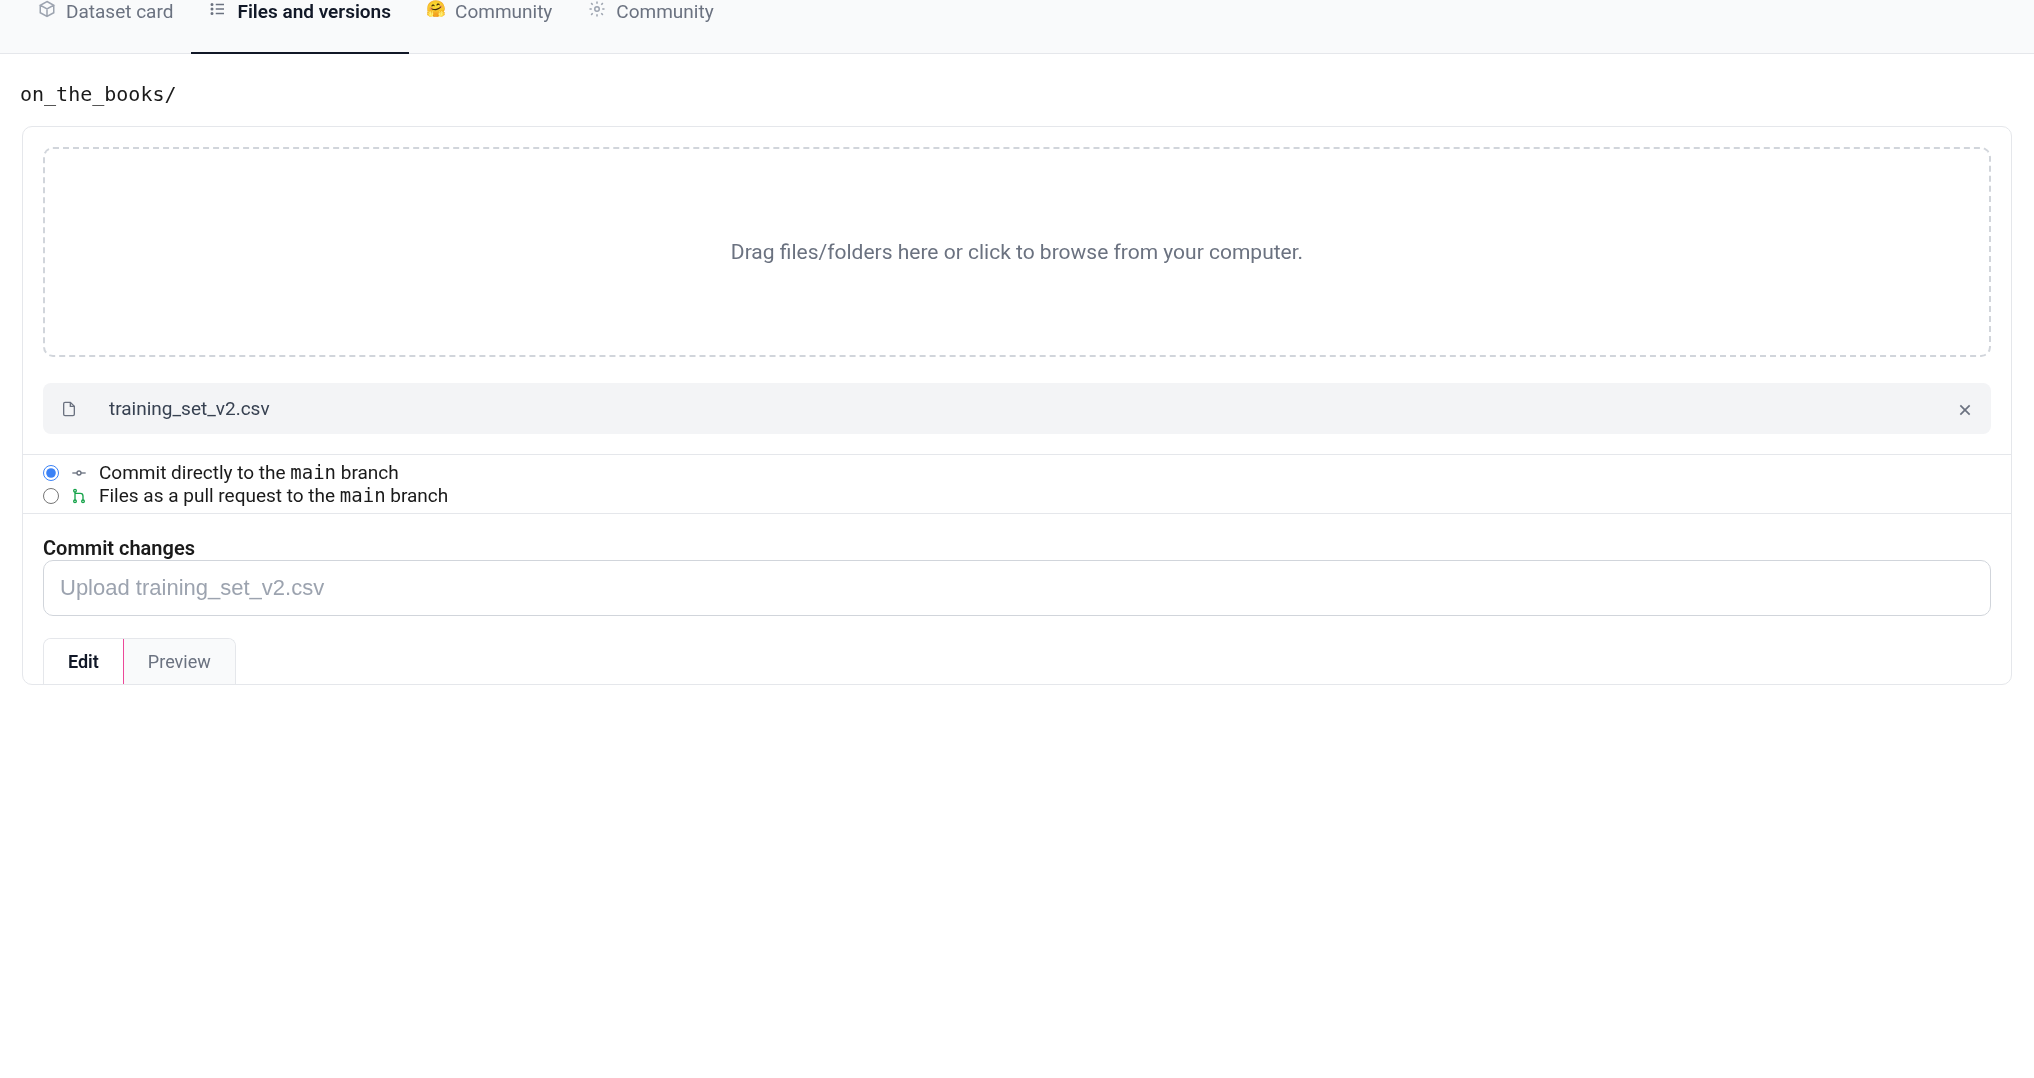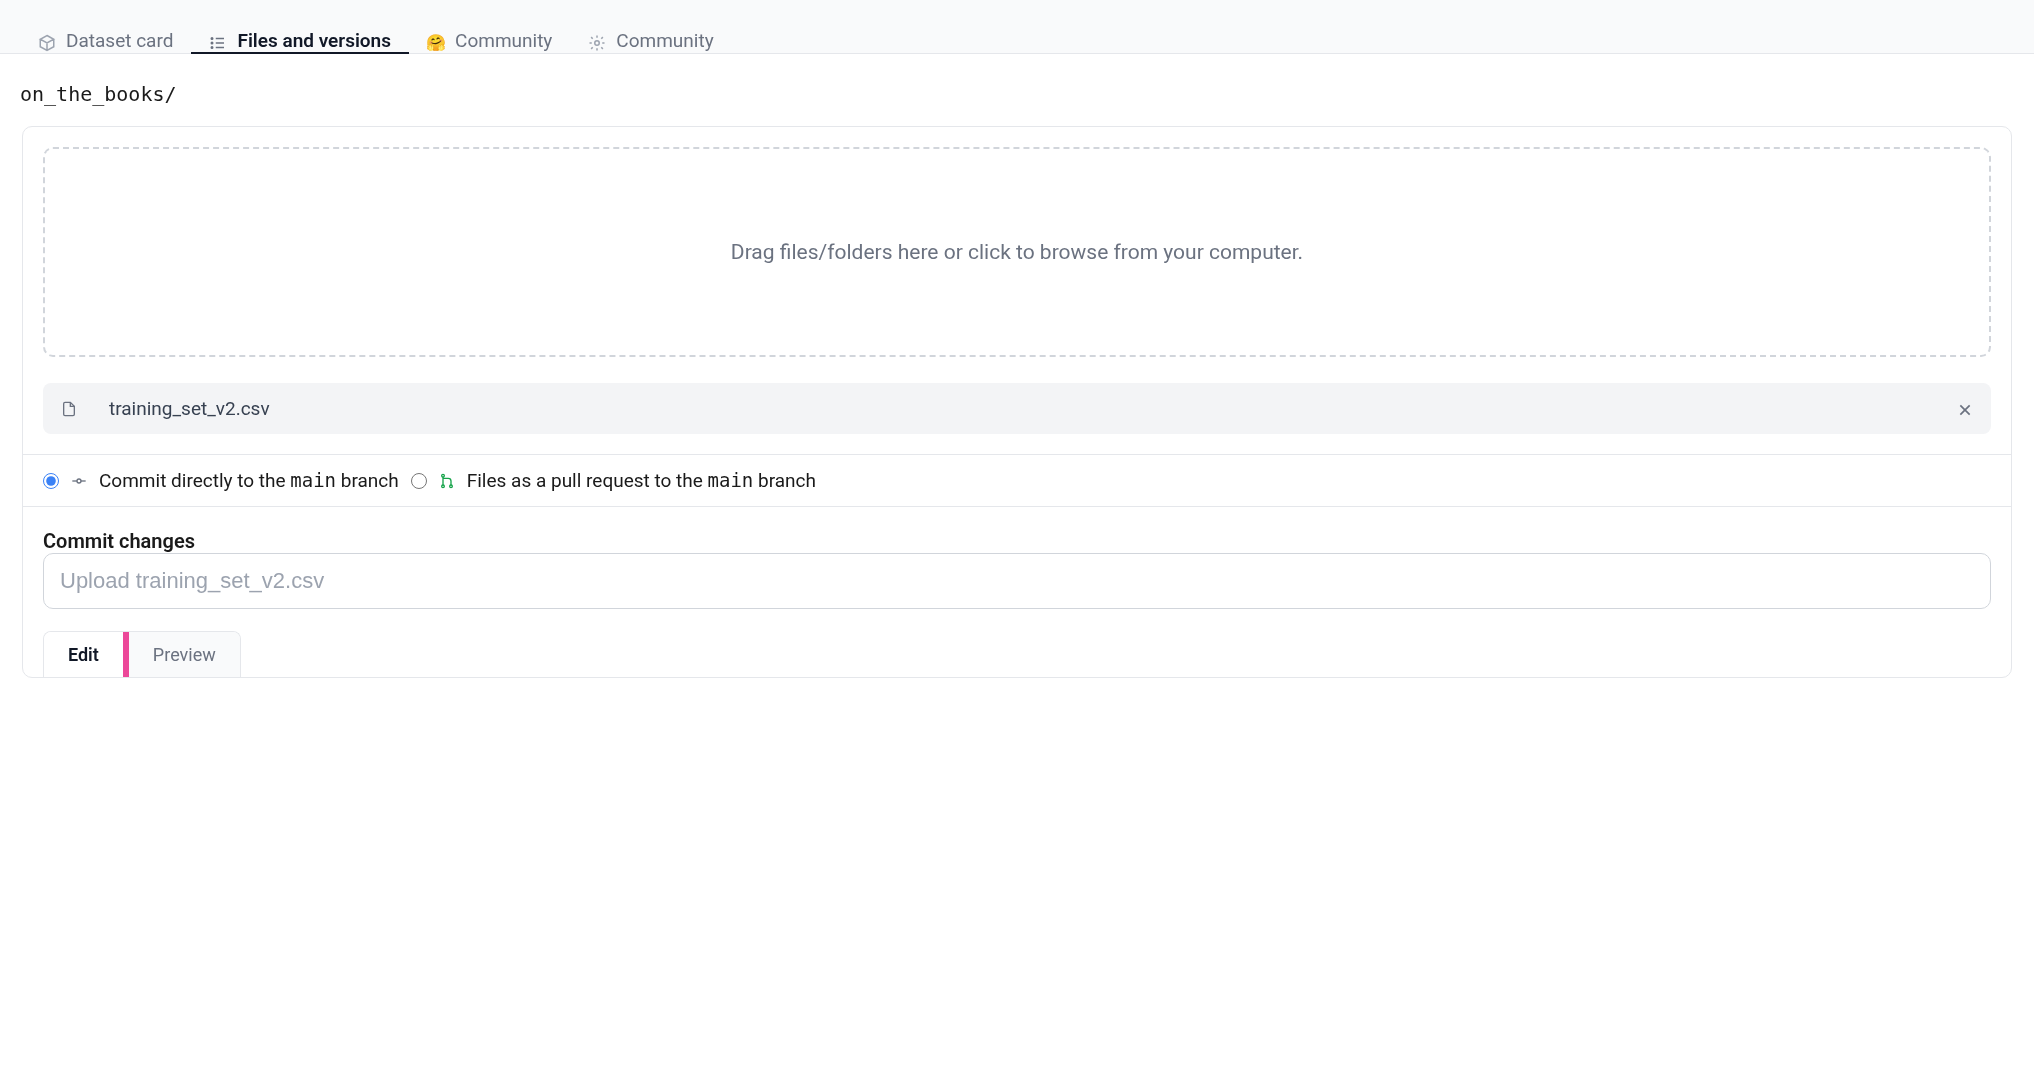--- a/index.html
+++ b/index.html
@@ -17,21 +17,21 @@
       display: flex;
       align-items: center;
       border-bottom: 1px solid #e5e7eb;
       background: #f9fafb;
       padding: 0 20px;
       height: 54px;
       gap: 0;
     }
     .top-tab {
       display: flex;
-      align-items: flex-end;
+      align-items: flex-start;
       gap: 10px;
       padding: 0 18px;
       height: 54px;
       color: #6b7280;
       cursor: pointer;
       font-size: 19px;
       border-bottom: 2px solid transparent;
     }
     .top-tab.active {
       color: #111827;
@@ -106,24 +106,23 @@
       flex: 1;
     }
     .file-row .close-icon {
       width: 16px;
       height: 16px;
       color: #6b7280;
       cursor: pointer;
     }
     .commit-options {
       border-top: 1px solid #e5e7eb;
-      padding: 14px 20px;
-      display: flex;
-      flex-direction: row;
-      gap: 12px;
+      padding: 6px 20px;
+      display: flex;
+      flex-direction: column;
     }
     .radio-row {
       display: flex;
       align-items: center;
       gap: 12px;
       font-size: 19px;
       color: #1a1a1a;
       cursor: pointer;
     }
     .radio-row input[type="radio"] {
@@ -172,21 +171,21 @@
       border-top-right-radius: 8px;
       overflow: hidden;
       width: fit-content;
     }
     .edit-tab {
       padding: 12px 24px;
       font-size: 18px;
       cursor: pointer;
       color: #6b7280;
       background: #f9fafb;
-      border-right: 6px solid #ec4899;
+      border-right: 1px solid #ec4899;
     }
     .edit-tab:last-child {
       border-right: none;
     }
     .edit-tab.active {
       font-weight: 600;
       color: #111827;
       background: #fff;
     }
   </style>

